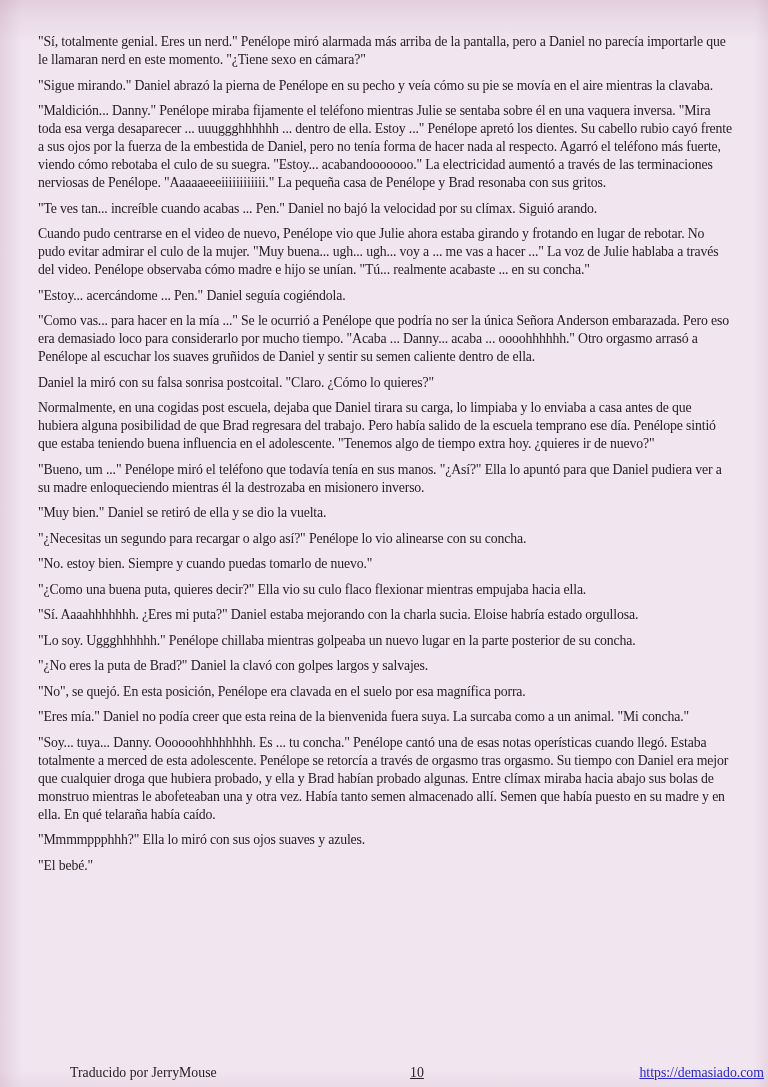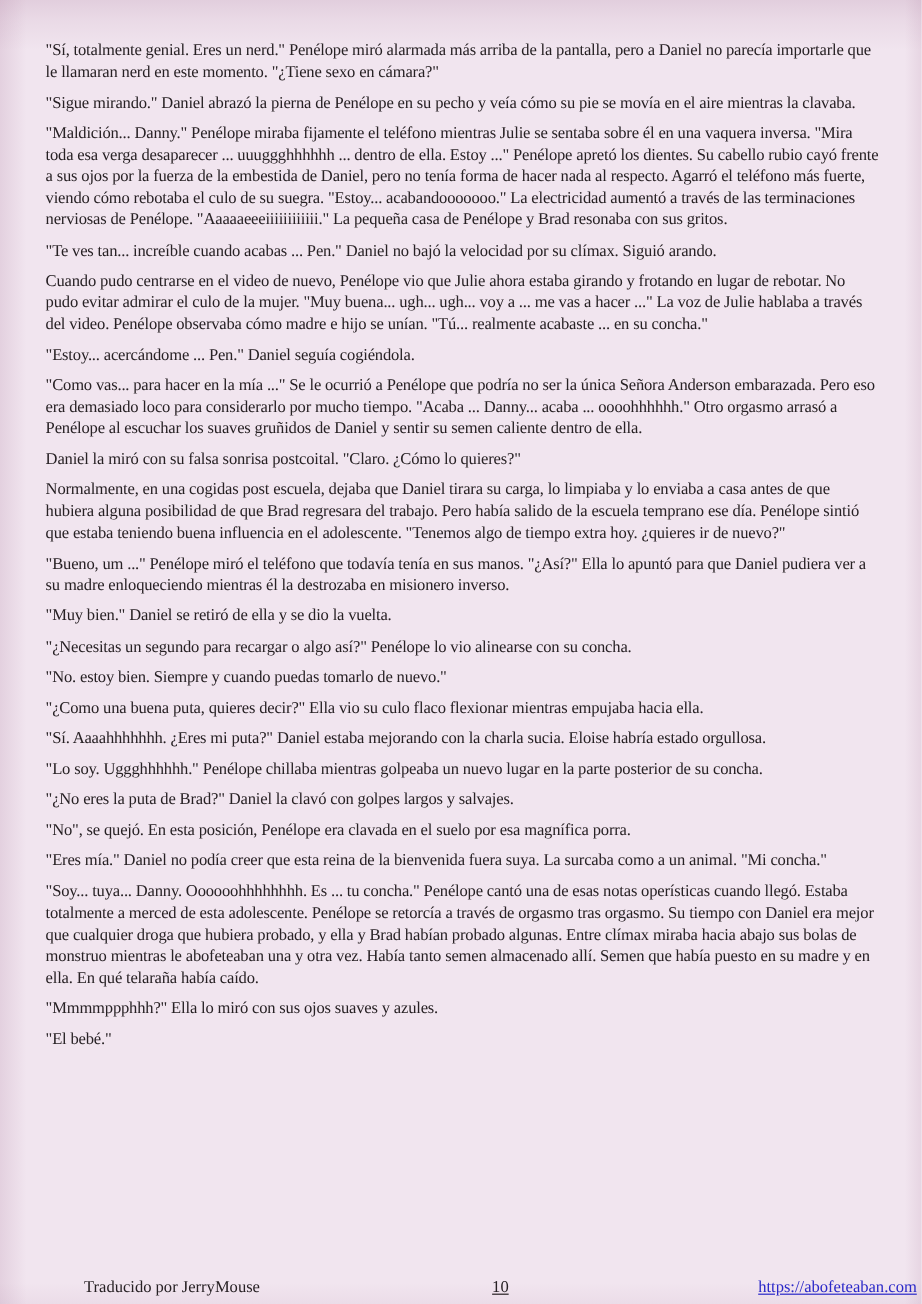--- a/index.html
+++ b/index.html
@@ -84,15 +84,15 @@
       <p>"No", se quejó. En esta posición, Penélope era clavada en el suelo por esa magnífica porra.</p>
       <p>"Eres mía." Daniel no podía creer que esta reina de la bienvenida fuera suya. La surcaba como a un animal. "Mi concha."</p>
       <p>"Soy... tuya... Danny. Oooooohhhhhhhh. Es ... tu concha." Penélope cantó una de esas notas operísticas cuando llegó. Estaba totalmente a merced de esta adolescente. Penélope se retorcía a través de orgasmo tras orgasmo. Su tiempo con Daniel era mejor que cualquier droga que hubiera probado, y ella y Brad habían probado algunas. Entre clímax miraba hacia abajo sus bolas de monstruo mientras le abofeteaban una y otra vez. Había tanto semen almacenado allí. Semen que había puesto en su madre y en ella. En qué telaraña había caído.</p>
       <p>"Mmmmppphhh?" Ella lo miró con sus ojos suaves y azules.</p>
       <p>"El bebé."</p>
     </div>
 
   <div class="footer">
     <span class="translator">Traducido por JerryMouse</span>
     <span class="pagenum">10</span>
-    <a class="site-link" href="#">https://abofeteaban.com</a>
+    <a class="site-link" href="#">https://demasiado.com</a>
   </div>
 </div>
 
 </body></html>

